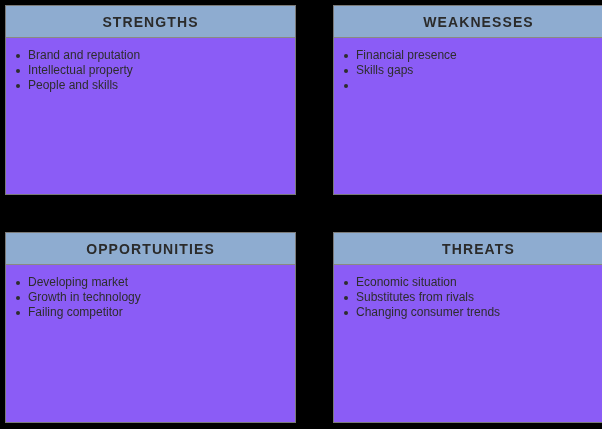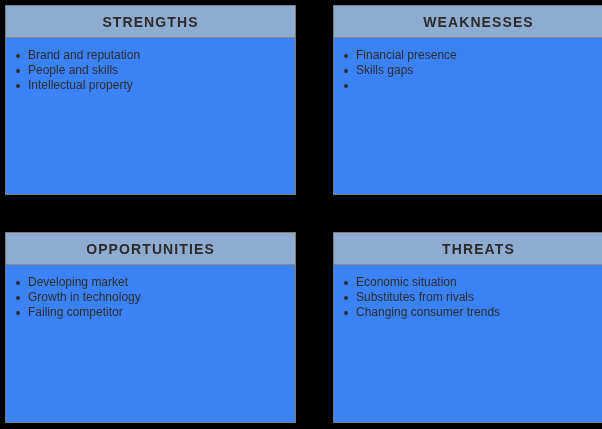--- a/index.html
+++ b/index.html
@@ -55,21 +55,21 @@
     font-weight: bold;
     letter-spacing: 1.1px;
     color: #2b2b2b;
     text-align: center;
     line-height: 1;
     white-space: nowrap;
   }
 
   .quadrant-body {
     flex: 1 1 auto;
-    background: #3b82f6;
+    background: #8b5cf6;
     padding: 10px 8px 8px 9px;
     box-sizing: border-box;
   }
 
   .bullet-list {
     list-style: none;
     margin: 0;
     padding: 0;
   }
 
@@ -102,25 +102,25 @@
       <span class="quadrant-title">STRENGTHS</span>
     </div>
     <div class="quadrant-body">
       <ul class="bullet-list">
         <li class="bullet-item">
           <span class="bullet-marker"></span>
           <span>Brand and reputation</span>
         </li>
         <li class="bullet-item">
           <span class="bullet-marker"></span>
-          <span>People and skills</span>
+          <span>Intellectual property</span>
         </li>
         <li class="bullet-item">
           <span class="bullet-marker"></span>
-          <span>Intellectual property</span>
+          <span>People and skills</span>
         </li>
       </ul>
     </div>
   </div>
 
   <div class="quadrant">
     <div class="quadrant-header">
       <span class="quadrant-title">WEAKNESSES</span>
     </div>
     <div class="quadrant-body">

